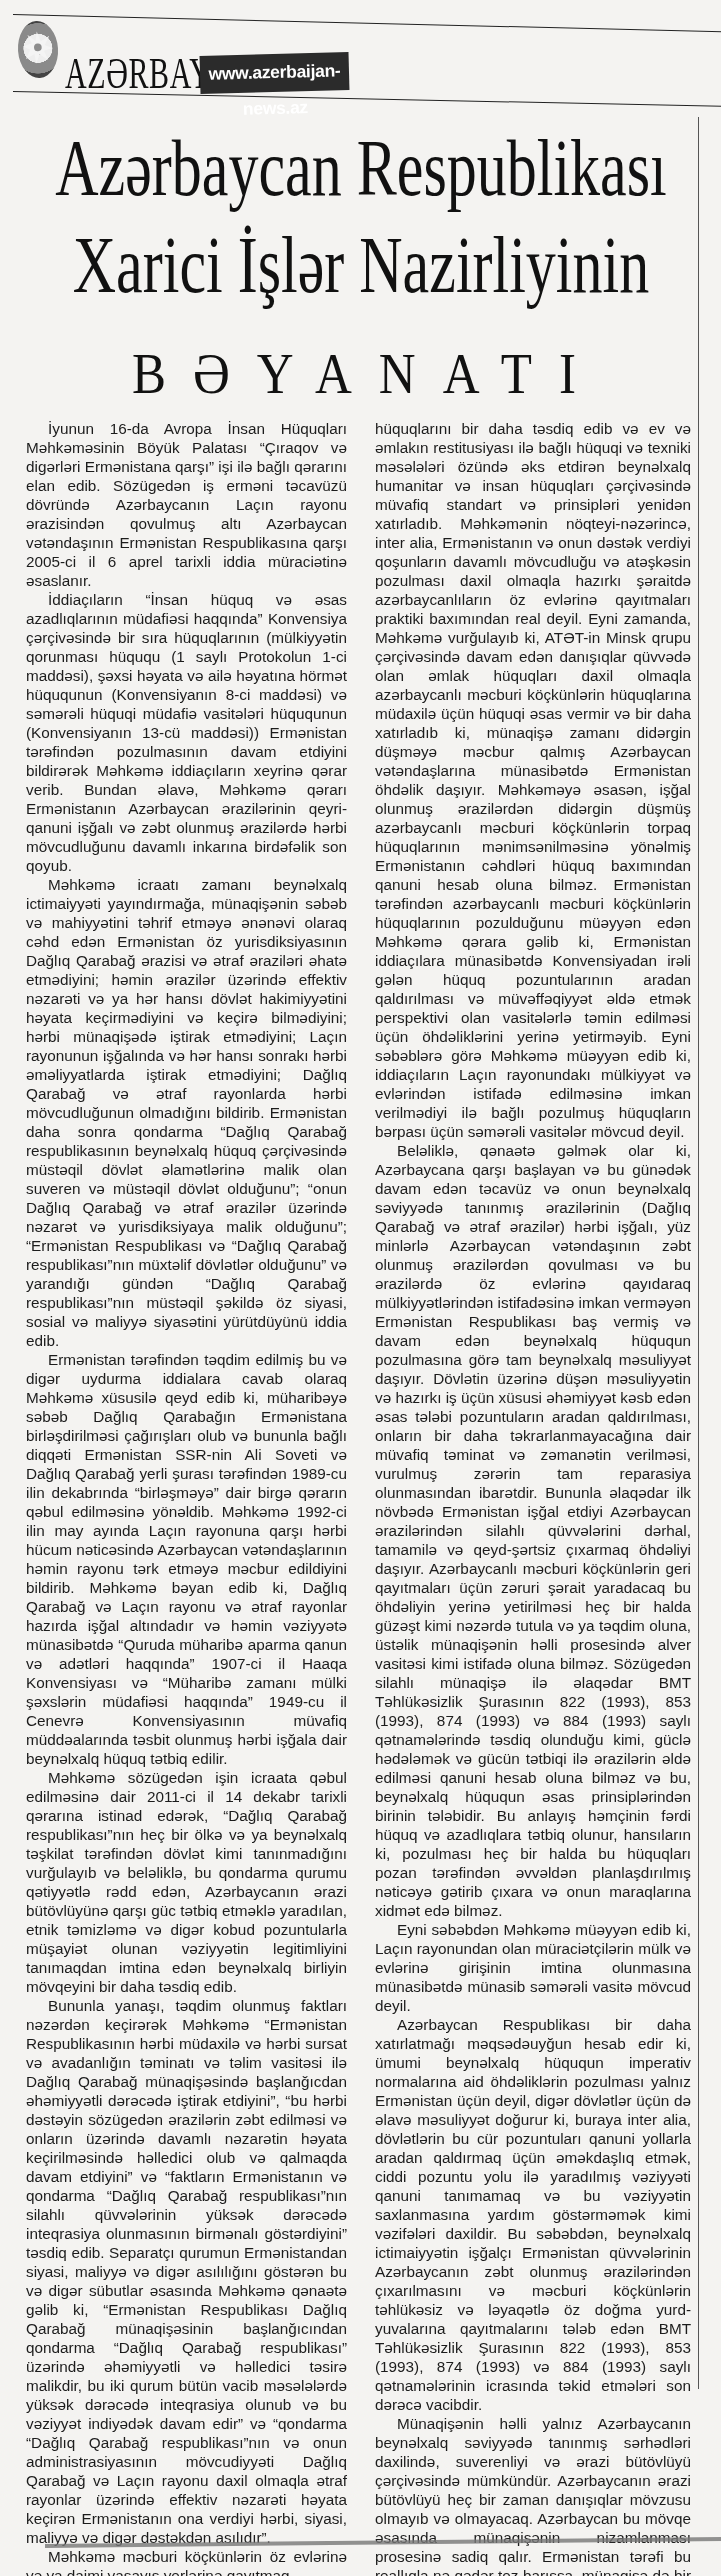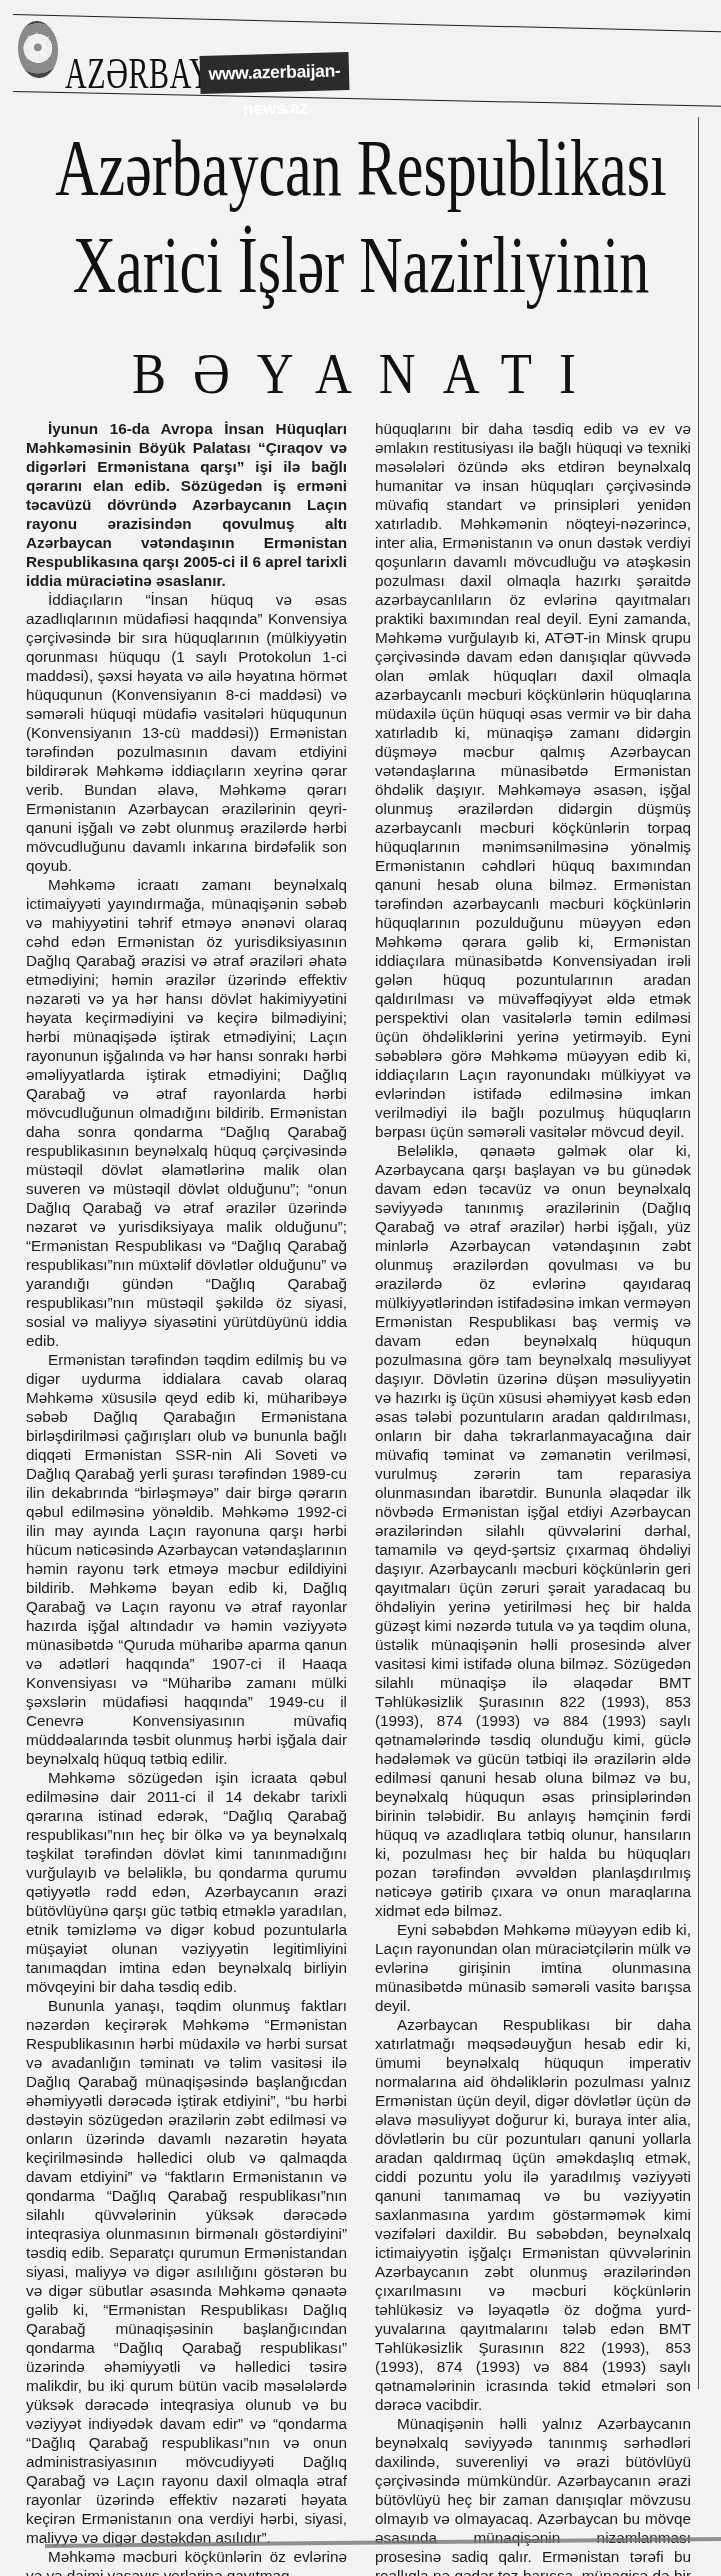--- a/index.html
+++ b/index.html
@@ -64,21 +64,21 @@
   }
   .col {
     position: absolute; top: 419px;
     font-size: 15.3px; line-height: 19px;
     text-align: justify;
     color: #1c1c1c;
   }
   .col.left { left: 26px; width: 321px; }
   .col.right { left: 375px; width: 316px; }
   .col p { text-indent: 22px; hyphens: manual; }
-  .col p.first { text-indent: 22px; font-weight: bold; }
+  .col p.first { text-indent: 22px; }
   .bottom-rule {
     position: absolute; left: 45px; top: 2544px; width: 688px; height: 3.9px;
     background: #777; transform: rotate(-0.6deg); transform-origin: left center;
     opacity: .8;
   }
 </style>
 </head>
 <body>
 
 <div class="masthead">
@@ -106,19 +106,19 @@
   <p>Məhkəmə icraatı zamanı beynəlxalq ictimaiyyəti yayındırmağa, münaqişənin səbəb və mahiyyətini təhrif etməyə ənənəvi olaraq cəhd edən Ermənistan öz yurisdiksiyasının Dağlıq Qarabağ ərazisi və ətraf əraziləri əhatə etmədiyini; həmin ərazilər üzərində effektiv nəzarəti və ya hər hansı dövlət hakimiyyətini həyata keçirmədiyini və keçirə bilmədiyini; hərbi münaqişədə iştirak etmədiyini; Laçın rayonunun işğalında və hər hansı sonrakı hərbi əməliyyatlarda iştirak etmədiyini; Dağlıq Qarabağ və ətraf rayonlarda hərbi mövcudluğunun olmadığını bildirib. Ermənistan daha sonra qondarma “Dağlıq Qarabağ respublikasının beynəlxalq hüquq çərçivəsində müstəqil dövlət əlamətlərinə malik olan suveren və müstəqil dövlət olduğunu”; “onun Dağlıq Qarabağ və ətraf ərazilər üzərində nəzarət və yurisdiksiyaya malik olduğunu”; “Ermənistan Respublikası və “Dağlıq Qarabağ respublikası”nın müxtəlif dövlətlər olduğunu” və yarandığı gündən “Dağlıq Qarabağ respublikası”nın müstəqil şəkildə öz siyasi, sosial və maliyyə siyasətini yürütdüyünü iddia edib.</p>
   <p>Ermənistan tərəfindən təqdim edilmiş bu və digər uydurma iddialara cavab olaraq Məhkəmə xüsusilə qeyd edib ki, müharibəyə səbəb Dağlıq Qarabağın Ermənistana birləşdirilməsi çağırışları olub və bununla bağlı diqqəti Ermənistan SSR-nin Ali Soveti və Dağlıq Qarabağ yerli şurası tərəfindən 1989-cu ilin dekabrında “birləşməyə” dair birgə qərarın qəbul edilməsinə yönəldib. Məhkəmə 1992-ci ilin may ayında Laçın rayonuna qarşı hərbi hücum nəticəsində Azərbaycan vətəndaşlarının həmin rayonu tərk etməyə məcbur edildiyini bildirib. Məhkəmə bəyan edib ki, Dağlıq Qarabağ və Laçın rayonu və ətraf rayonlar hazırda işğal altındadır və həmin vəziyyətə münasibətdə “Quruda müharibə aparma qanun və adətləri haqqında” 1907-ci il Haaqa Konvensiyası və “Müharibə zamanı mülki şəxslərin müdafiəsi haqqında” 1949-cu il Cenevrə Konvensiyasının müvafiq müddəalarında təsbit olunmuş hərbi işğala dair beynəlxalq hüquq tətbiq edilir.</p>
   <p>Məhkəmə sözügedən işin icraata qəbul edilməsinə dair 2011-ci il 14 dekabr tarixli qərarına istinad edərək, “Dağlıq Qarabağ respublikası”nın heç bir ölkə və ya beynəlxalq təşkilat tərəfindən dövlət kimi tanınmadığını vurğulayıb və beləliklə, bu qondarma qurumu qətiyyətlə rədd edən, Azərbaycanın ərazi bütövlüyünə qarşı güc tətbiq etməklə yaradılan, etnik təmizləmə və digər kobud pozuntularla müşayiət olunan vəziyyətin legitimliyini tanımaqdan imtina edən beynəlxalq birliyin mövqeyini bir daha təsdiq edib.</p>
   <p>Bununla yanaşı, təqdim olunmuş faktları nəzərdən keçirərək Məhkəmə “Ermənistan Respublikasının hərbi müdaxilə və hərbi sursat və avadanlığın təminatı və təlim vasitəsi ilə Dağlıq Qarabağ münaqişəsində başlanğıcdan əhəmiyyətli dərəcədə iştirak etdiyini”, “bu hərbi dəstəyin sözügedən ərazilərin zəbt edilməsi və onların üzərində davamlı nəzarətin həyata keçirilməsində həlledici olub və qalmaqda davam etdiyini” və “faktların Ermənistanın və qondarma “Dağlıq Qarabağ respublikası”nın silahlı qüvvələrinin yüksək dərəcədə inteqrasiya olunmasının birmənalı göstərdiyini” təsdiq edib. Separatçı qurumun Ermənistandan siyasi, maliyyə və digər asılılığını göstərən bu və digər sübutlar əsasında Məhkəmə qənaətə gəlib ki, “Ermənistan Respublikası Dağlıq Qarabağ münaqişəsinin başlanğıcından qondarma “Dağlıq Qarabağ respublikası” üzərində əhəmiyyətli və həlledici təsirə malikdir, bu iki qurum bütün vacib məsələlərdə yüksək dərəcədə inteqrasiya olunub və bu vəziyyət indiyədək davam edir” və “qondarma “Dağlıq Qarabağ respublikası”nın və onun administrasiyasının mövcudiyyəti Dağlıq Qarabağ və Laçın rayonu daxil olmaqla ətraf rayonlar üzərində effektiv nəzarəti həyata keçirən Ermənistanın ona verdiyi hərbi, siyasi, maliyyə və digər dəstəkdən asılıdır”.</p>
   <p>Məhkəmə məcburi köçkünlərin öz evlərinə və ya daimi yaşayış yerlərinə qayıtmaq</p>
 </div>
 
 <div class="col right">
   <p style="text-indent:0">hüquqlarını bir daha təsdiq edib və ev və əmlakın restitusiyası ilə bağlı hüquqi və texniki məsələləri özündə əks etdirən beynəlxalq humanitar və insan hüquqları çərçivəsində müvafiq standart və prinsipləri yenidən xatırladıb. Məhkəmənin nöqteyi-nəzərincə, inter alia, Ermənistanın və onun dəstək verdiyi qoşunların davamlı mövcudluğu və atəşkəsin pozulması daxil olmaqla hazırkı şəraitdə azərbaycanlıların öz evlərinə qayıtmaları praktiki baxımından real deyil. Eyni zamanda, Məhkəmə vurğulayıb ki, ATƏT-in Minsk qrupu çərçivəsində davam edən danışıqlar qüvvədə olan əmlak hüquqları daxil olmaqla azərbaycanlı məcburi köçkünlərin hüquqlarına müdaxilə üçün hüquqi əsas vermir və bir daha xatırladıb ki, münaqişə zamanı didərgin düşməyə məcbur qalmış Azərbaycan vətəndaşlarına münasibətdə Ermənistan öhdəlik daşıyır. Məhkəməyə əsasən, işğal olunmuş ərazilərdən didərgin düşmüş azərbaycanlı məcburi köçkünlərin torpaq hüquqlarının mənimsənilməsinə yönəlmiş Ermənistanın cəhdləri hüquq baxımından qanuni hesab oluna bilməz. Ermənistan tərəfindən azərbaycanlı məcburi köçkünlərin hüquqlarının pozulduğunu müəyyən edən Məhkəmə qərara gəlib ki, Ermənistan iddiaçılara münasibətdə Konvensiyadan irəli gələn hüquq pozuntularının aradan qaldırılması və müvəffəqiyyət əldə etmək perspektivi olan vasitələrlə təmin edilməsi üçün öhdəliklərini yerinə yetirməyib. Eyni səbəblərə görə Məhkəmə müəyyən edib ki, iddiaçıların Laçın rayonundakı mülkiyyət və evlərindən istifadə edilməsinə imkan verilmədiyi ilə bağlı pozulmuş hüquqların bərpası üçün səmərəli vasitələr mövcud deyil.</p>
   <p>Beləliklə, qənaətə gəlmək olar ki, Azərbaycana qarşı başlayan və bu günədək davam edən təcavüz və onun beynəlxalq səviyyədə tanınmış ərazilərinin (Dağlıq Qarabağ və ətraf ərazilər) hərbi işğalı, yüz minlərlə Azərbaycan vətəndaşının zəbt olunmuş ərazilərdən qovulması və bu ərazilərdə öz evlərinə qayıdaraq mülkiyyətlərindən istifadəsinə imkan verməyən Ermənistan Respublikası baş vermiş və davam edən beynəlxalq hüququn pozulmasına görə tam beynəlxalq məsuliyyət daşıyır. Dövlətin üzərinə düşən məsuliyyətin və hazırkı iş üçün xüsusi əhəmiyyət kəsb edən əsas tələbi pozuntuların aradan qaldırılması, onların bir daha təkrarlanmayacağına dair müvafiq təminat və zəmanətin verilməsi, vurulmuş zərərin tam reparasiya olunmasından ibarətdir. Bununla əlaqədar ilk növbədə Ermənistan işğal etdiyi Azərbaycan ərazilərindən silahlı qüvvələrini dərhal, tamamilə və qeyd-şərtsiz çıxarmaq öhdəliyi daşıyır. Azərbaycanlı məcburi köçkünlərin geri qayıtmaları üçün zəruri şərait yaradacaq bu öhdəliyin yerinə yetirilməsi heç bir halda güzəşt kimi nəzərdə tutula və ya təqdim oluna, üstəlik münaqişənin həlli prosesində alver vasitəsi kimi istifadə oluna bilməz. Sözügedən silahlı münaqişə ilə əlaqədar BMT Təhlükəsizlik Şurasının 822 (1993), 853 (1993), 874 (1993) və 884 (1993) saylı qətnamələrində təsdiq olunduğu kimi, güclə hədələmək və gücün tətbiqi ilə ərazilərin əldə edilməsi qanuni hesab oluna bilməz və bu, beynəlxalq hüququn əsas prinsiplərindən birinin tələbidir. Bu anlayış həmçinin fərdi hüquq və azadlıqlara tətbiq olunur, hansıların ki, pozulması heç bir halda bu hüquqları pozan tərəfindən əvvəldən planlaşdırılmış nəticəyə gətirib çıxara və onun maraqlarına xidmət edə bilməz.</p>
-  <p>Eyni səbəbdən Məhkəmə müəyyən edib ki, Laçın rayonundan olan müraciətçilərin mülk və evlərinə girişinin imtina olunmasına münasibətdə münasib səmərəli vasitə barışsa deyil.</p>
+  <p>Eyni səbəbdən Məhkəmə müəyyən edib ki, Laçın rayonundan olan müraciətçilərin mülk və evlərinə girişinin imtina olunmasına münasibətdə münasib səmərəli vasitə mövcud deyil.</p>
   <p>Azərbaycan Respublikası bir daha xatırlatmağı məqsədəuyğun hesab edir ki, ümumi beynəlxalq hüququn imperativ normalarına aid öhdəliklərin pozulması yalnız Ermənistan üçün deyil, digər dövlətlər üçün də əlavə məsuliyyət doğurur ki, buraya inter alia, dövlətlərin bu cür pozuntuları qanuni yollarla aradan qaldırmaq üçün əməkdaşlıq etmək, ciddi pozuntu yolu ilə yaradılmış vəziyyəti qanuni tanımamaq və bu vəziyyətin saxlanmasına yardım göstərməmək kimi vəzifələri daxildir. Bu səbəbdən, beynəlxalq ictimaiyyətin işğalçı Ermənistan qüvvələrinin Azərbaycanın zəbt olunmuş ərazilərindən çıxarılmasını və məcburi köçkünlərin təhlükəsiz və ləyaqətlə öz doğma yurd-yuvalarına qayıtmalarını tələb edən BMT Təhlükəsizlik Şurasının 822 (1993), 853 (1993), 874 (1993) və 884 (1993) saylı qətnamələrinin icrasında təkid etmələri son dərəcə vacibdir.</p>
   <p>Münaqişənin həlli yalnız Azərbaycanın beynəlxalq səviyyədə tanınmış sərhədləri daxilində, suverenliyi və ərazi bütövlüyü çərçivəsində mümkündür. Azərbaycanın ərazi bütövlüyü heç bir zaman danışıqlar mövzusu olmayıb və olmayacaq. Azərbaycan bu mövqe əsasında münaqişənin nizamlanması prosesinə sadiq qalır. Ermənistan tərəfi bu reallıqla nə qədər tez barışsa, münaqişə də bir o qədər tez həll olunacaq və region ölkələri və insanları əməkdaşlıq və iqtisadi inkişafdan faydalanacaqlar.</p>
 </div>
 
 <div class="bottom-rule"></div>
 
 
 </body></html>

